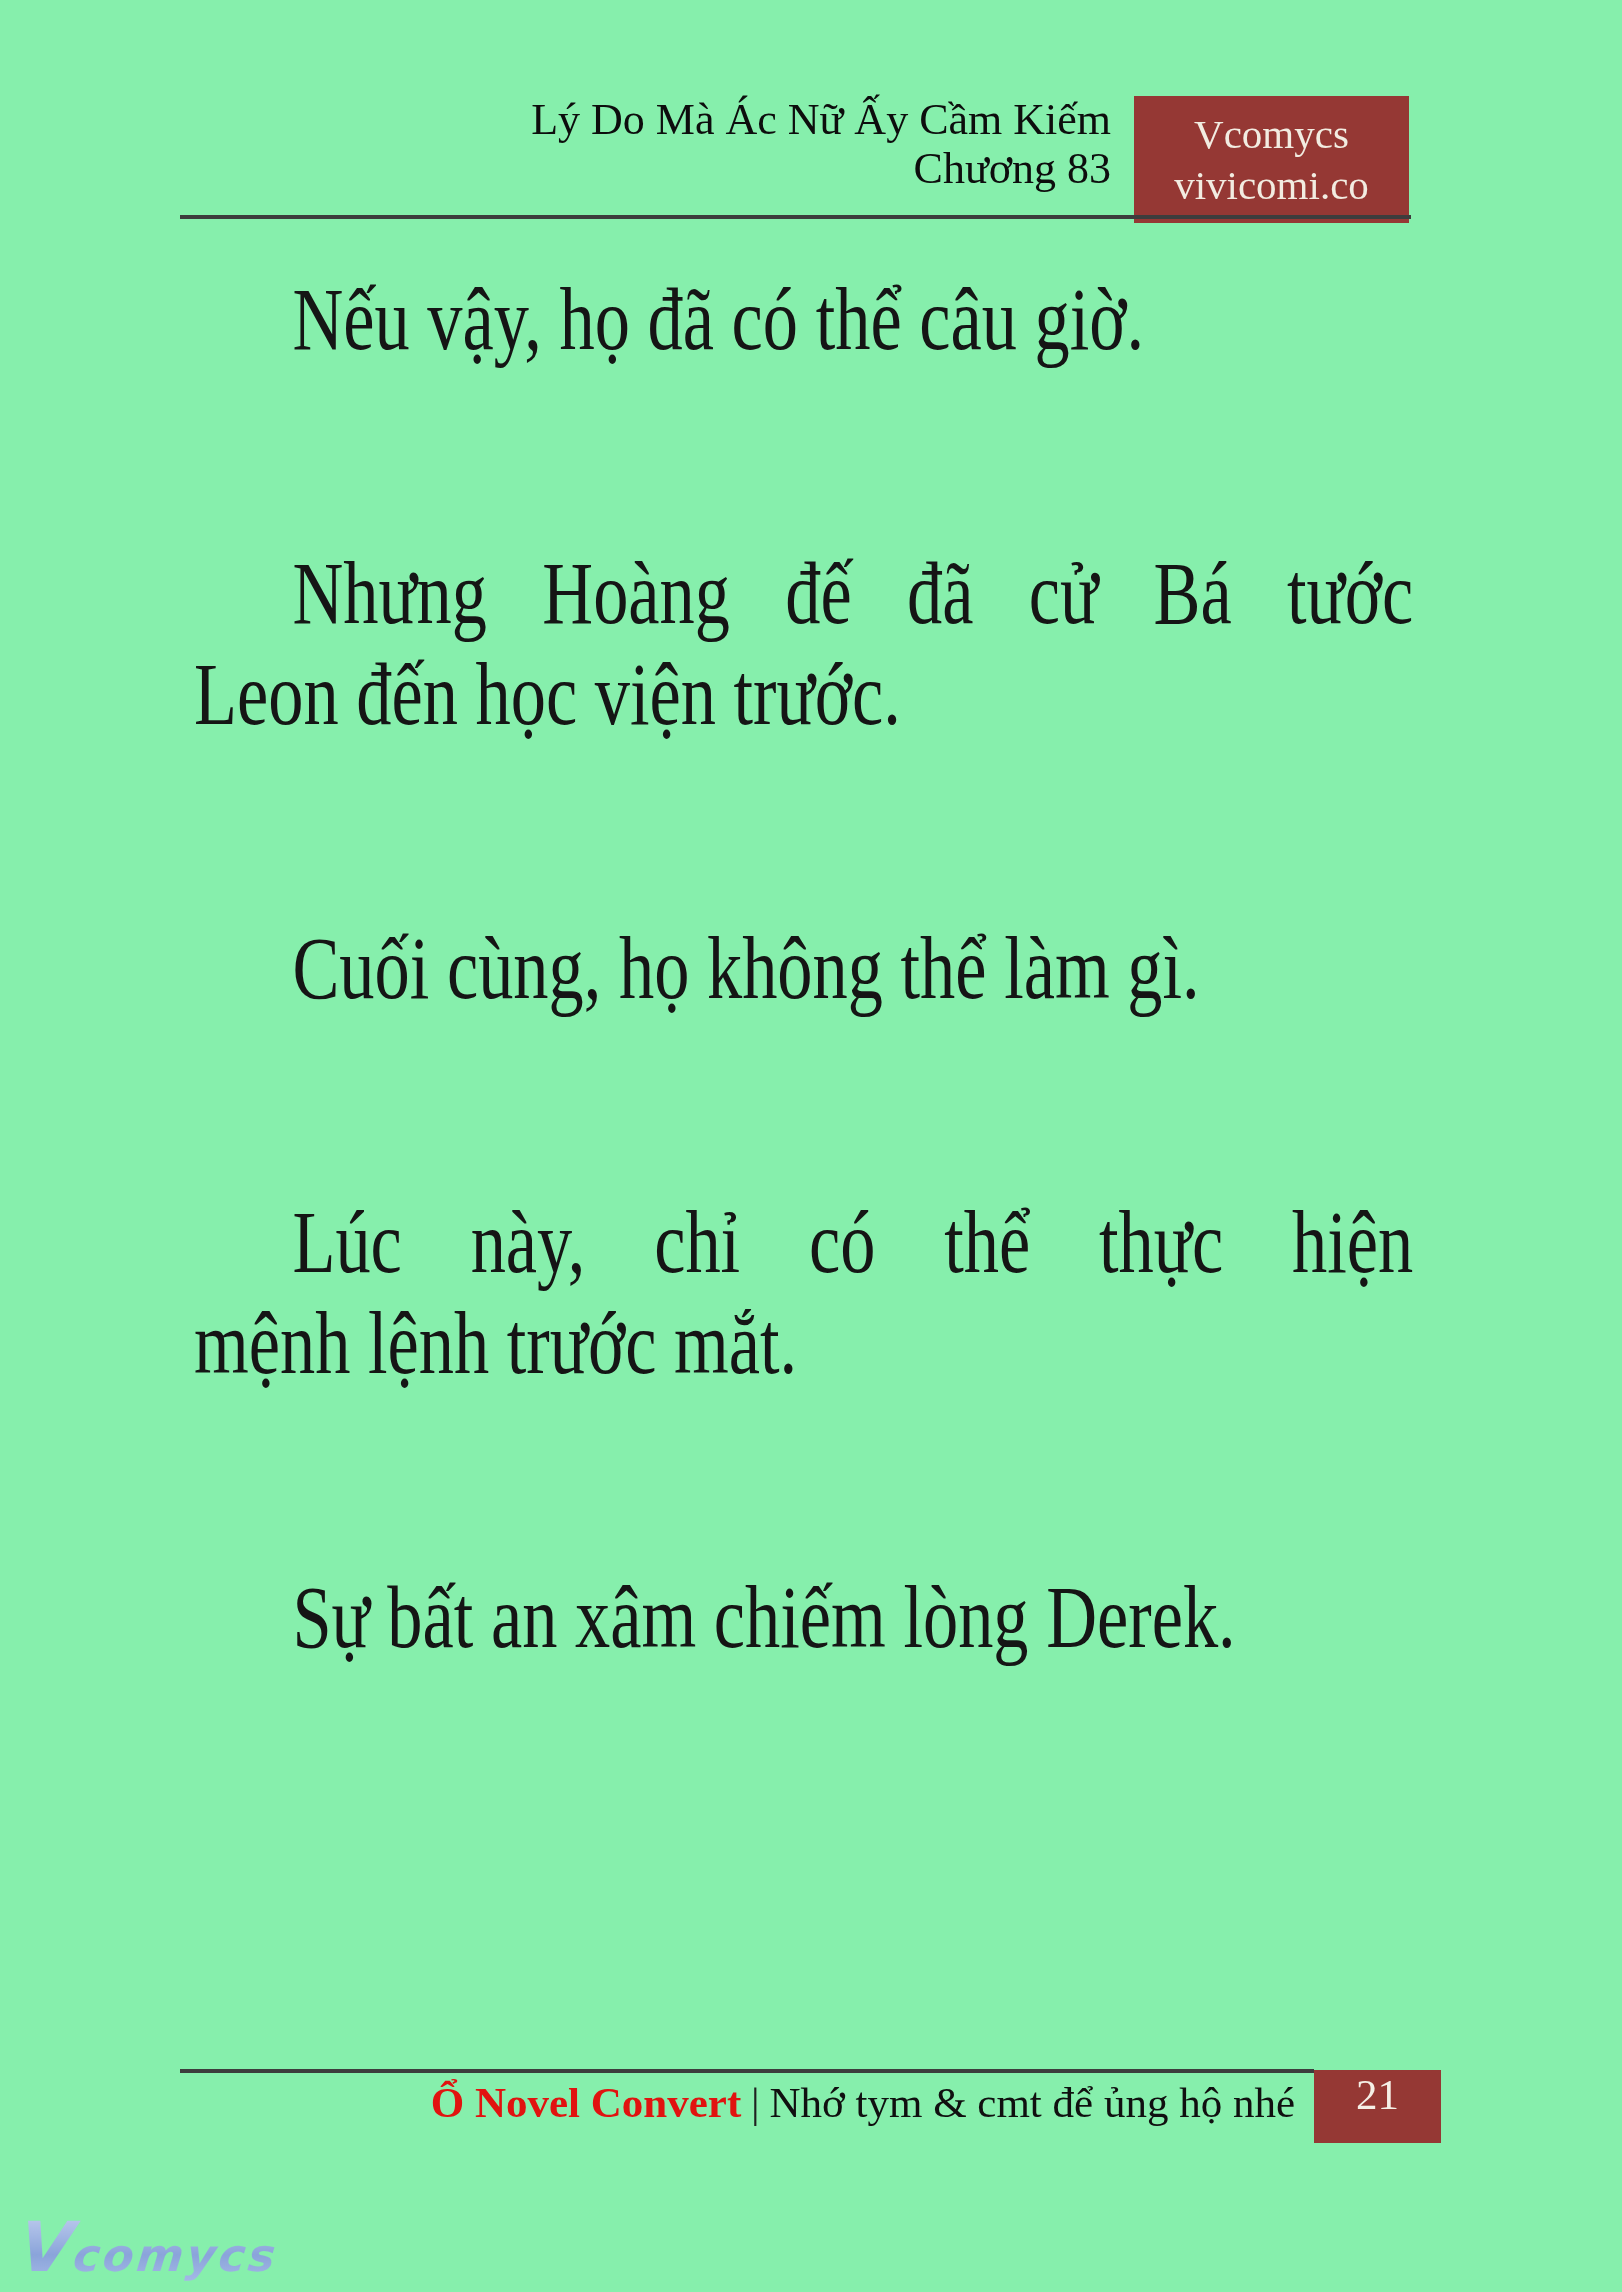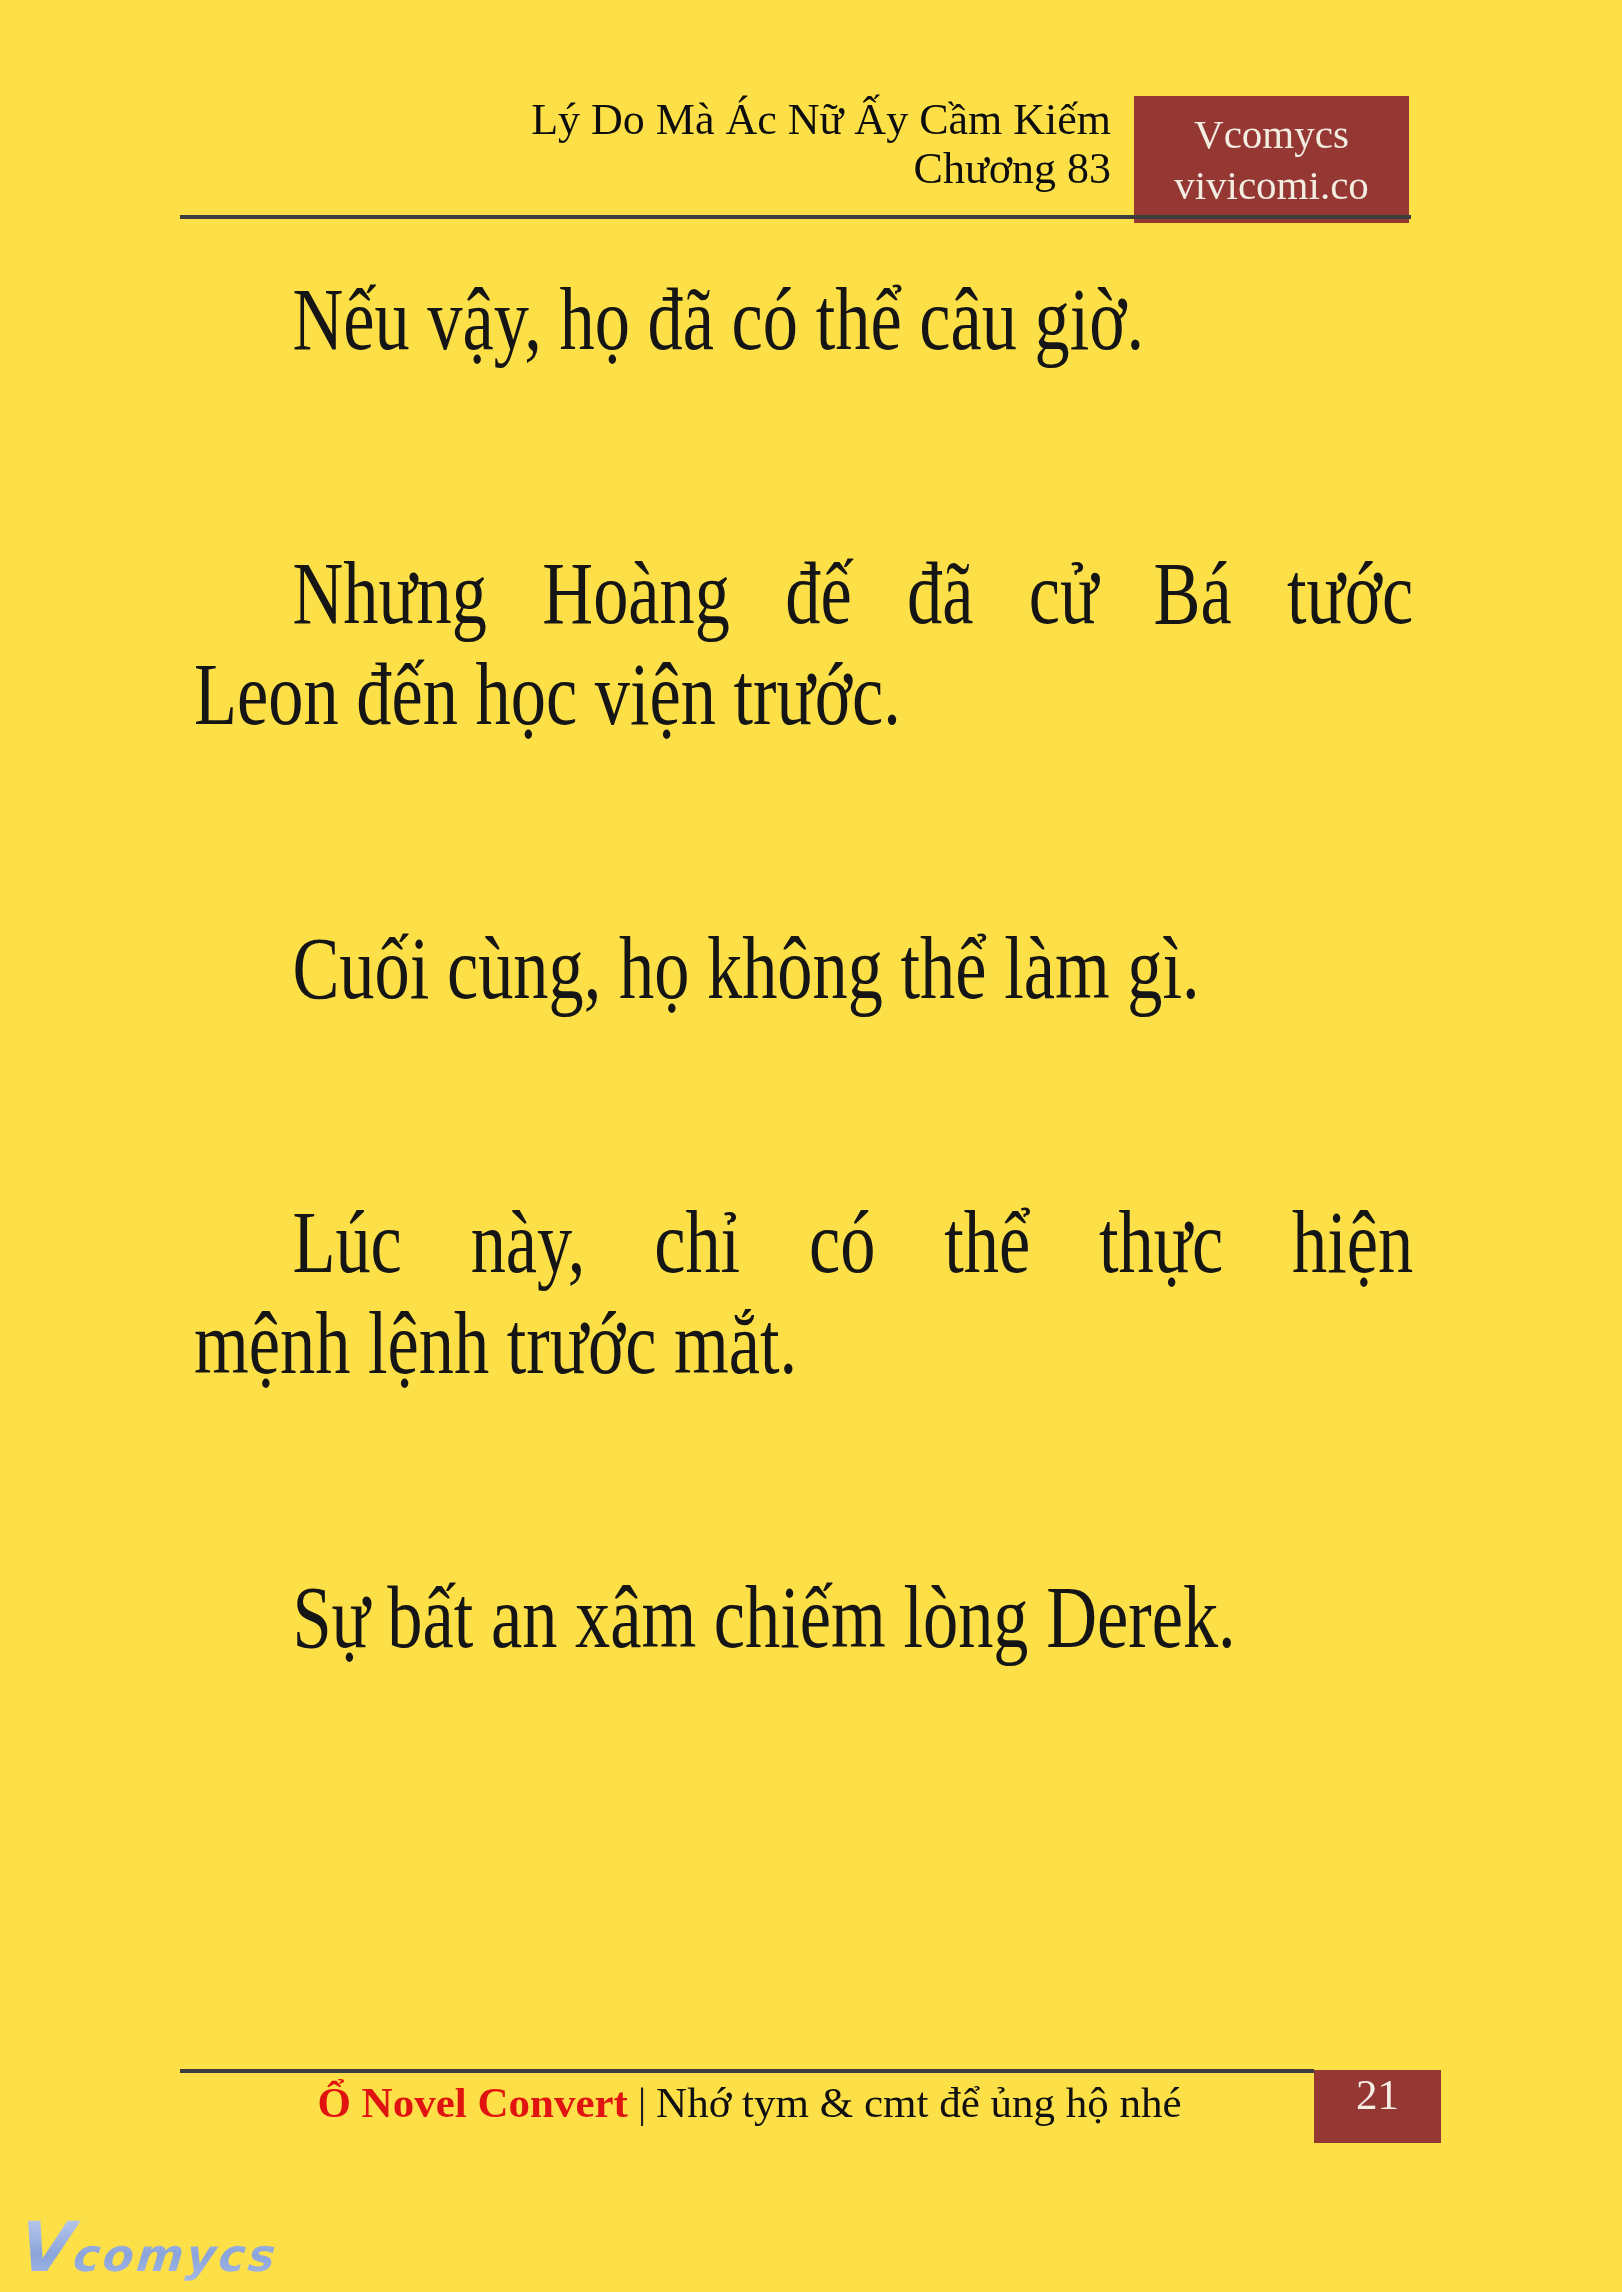--- a/index.html
+++ b/index.html
@@ -1,19 +1,19 @@
 <!DOCTYPE html>
 <html><head>
 <meta charset="utf-8">
 <style>
   html,body{margin:0;padding:0;background:#e8e8e8;}
   .page{
     position:relative;
     width:1622px;height:2293px;
-    background:#fde047;
+    background:#86efac;
     overflow:hidden;
     font-family:"Liberation Serif","DejaVu Serif",serif;
     color:#111111;
   }
 
   
   .header-title{
     position:absolute;left:180px;top:95px;width:931px;
     text-align:right;
     font-size:44px;line-height:49px;
@@ -42,22 +42,22 @@
     font-size:88px;line-height:101px;
     color:#151515;
   }
   .para{margin:0 0 173px 0;}
   .line{width:100%;}
   .line.indent{text-indent:123px;}
   .line.justify{text-align:justify;text-align-last:justify;}
 
   
   .footer-text{
-    position:absolute;left:188px;top:2078px;width:1123px;
-    text-align:center;
+    position:absolute;left:172px;top:2078px;width:1123px;
+    text-align:right;
     font-size:43px;line-height:49px;
     white-space:nowrap;
     color:#101010;
   }
   .footer-brand{color:#e11310;font-weight:bold;}
   .footer-sep{color:#202020;padding:0 9.8px;}
   .page-number-box{
     position:absolute;left:1314px;top:2070px;width:127px;height:73px;
     background:#953834;
     display:flex;align-items:flex-start;justify-content:center;

